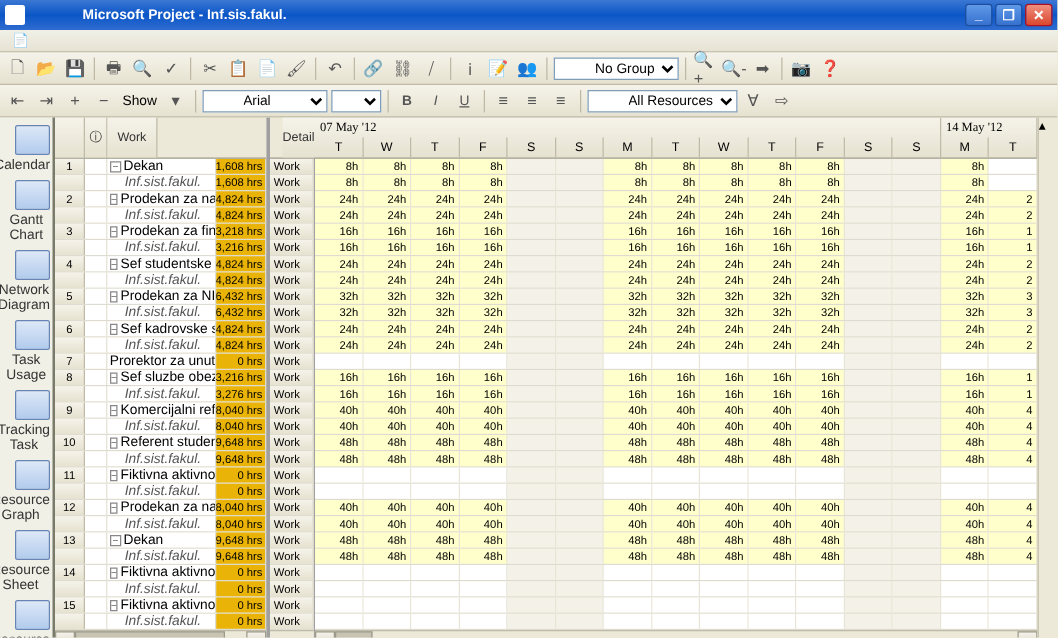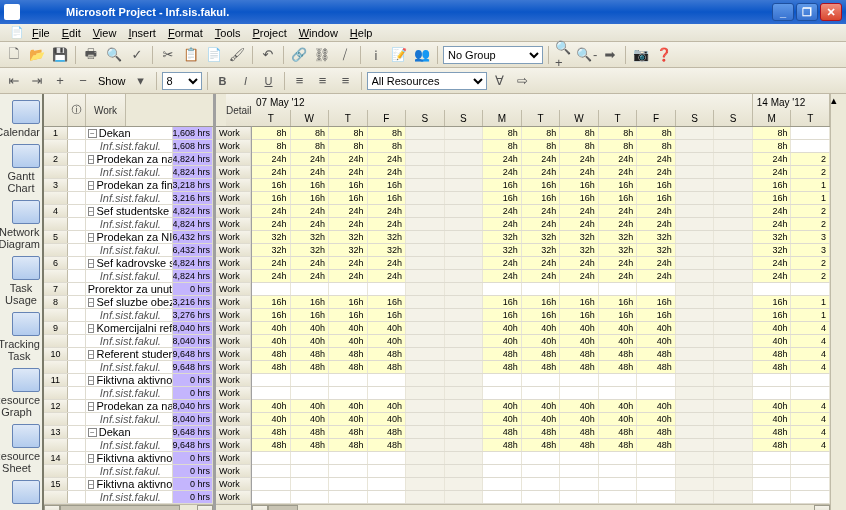--- a/index.html
+++ b/index.html
@@ -13,21 +13,21 @@
 .win-btn.close { background: linear-gradient(to bottom,#f08f7e,#d9472e); border-color:#a12; }
 
 .menubar { height: 18px; background: linear-gradient(to bottom,#f1f0e7,#e6e3d4); display:flex; align-items:center; padding-left: 4px; border-bottom: 1px solid #bfb8a5; }
 .menubar .menu-icon { width:14px; height:14px; margin-right:2px; display:inline-block; }
 .menubar span { padding: 0 6px; cursor: default; }
 .menubar span u { text-decoration: underline; }
 
 .toolbar { height: 26px; background: linear-gradient(to bottom,#f5f3ea,#e6e2d0); border-bottom: 1px solid #bfb8a5; display:flex; align-items:center; padding: 0 4px; gap: 3px; }
 .tb-btn { width: 20px; height: 20px; display:flex; align-items:center; justify-content:center; color:#555; border: 1px solid transparent; border-radius:2px; font-size:13px; }
 .tb-sep { width:1px; height:18px; background:#bfb8a5; margin: 0 2px; }
-.tb-select { height: 18px; font-size: 11px; border: 1px solid #7f9db9; background:#fff; }
+.tb-select { height: 18px; font-size: 11px; border: 1px solid #7f9db9; background:#fff;padding-left:28px; }
 .tb-select.group { width: 100px; }
 .tb-select.font { width: 100px; }
 .tb-select.size { width: 40px; }
 .tb-select.res { width: 120px; }
 
 .main { display:flex; height: 426px; }
 .viewbar { width: 44px; background: #f0f0e6; border-right: 2px solid #7a7a6a; display:flex; flex-direction:column; align-items:center; padding-top:6px; gap:6px; }
 .vb-item { width: 38px; display:flex; flex-direction:column; align-items:flex-end; font-size:8px; color:#333; text-align:center; cursor:default; }
 .vb-icon { width: 28px; height: 24px; background: linear-gradient(to bottom,#dde8f7,#b2cbed); border:1px solid #6684b5; border-radius:2px; margin-bottom:2px; }
 
@@ -46,27 +46,27 @@
 .h-details { width: 36px; margin-left: 10px; }
 
 .grid-body { flex:1; overflow:hidden; }
 .row { display:flex; height:13px; border-bottom:1px solid #dedbd0; }
 .row:nth-child(even) { }
 .cell { border-right:1px solid #dedbd0; display:flex; align-items:center; font-size:9px; padding: 0 2px; overflow:hidden; white-space:nowrap; }
 .c-num { width:24px; background:linear-gradient(to bottom,#f5f3ea,#e6e2d0); justify-content:center; border-right:1px solid #c0bba8; }
 .c-info { width:18px; background:#fff; }
 .c-name { width:88px; background:#fff; }
 .c-name.indent { padding-left: 14px; font-style: italic; color:#555; }
-.c-work { width:40px; background:#c4b5fd; justify-content:flex-end; }
+.c-work { width:40px; background:#eab308; justify-content:flex-end; }
 .c-details { width:36px; background:linear-gradient(to bottom,#f5f3ea,#e6e2d0); padding-left:3px; }
 .expand-icon { display:inline-block; width:9px; height:9px; border:1px solid #888; font-size:8px; line-height:7px; text-align:center; margin-right:2px; background:#fff; color:#555;}
 
 .time-header { display:flex; flex-direction:column; background:linear-gradient(to bottom,#f5f3ea,#e6e2d0); border-bottom:1px solid #9c9a8b; }
 .th-top { height:16px; display:flex; }
-.th-top .week-cell { border-right:1px solid #c0bba8; font-size:10px; padding-left:4px; display:flex; align-items:center; }
+.th-top .week-cell { border-right:1px solid #c0bba8; font-size:10px; padding-left:4px; display:flex; align-items:center;font-family:Liberation Serif, serif; }
 .th-bot { height:16px; display:flex; }
 .th-bot .day-cell { width:40px; border-right:1px solid #c0bba8; text-align:center; font-size:10px; display:flex; align-items:center; justify-content:center; }
 
 .time-body { flex:1; overflow:hidden; }
 .trow { display:flex; height:13px; border-bottom:1px solid #dedbd0; }
 .tcell { width:40px; border-right:1px solid #e8e5d8; font-size:9px; display:flex; align-items:center; justify-content:flex-end; padding-right:3px; }
 .tcell.work { background:#ffffcc; }
 .tcell.blank { background:#fff; }
 .tcell.wkend { background:#f4f2e8; }
 
@@ -82,21 +82,20 @@
   <span class="title">Microsoft Project - Inf.sis.fakul.</span>
   <div class="win-btns">
     <div class="win-btn">_</div>
     <div class="win-btn">❐</div>
     <div class="win-btn close">✕</div>
   </div>
 </div>
 
 <div class="menubar">
   <span class="menu-icon">📄</span>
-  <span id="menu-items"><span><u>F</u>ile</span><span><u>E</u>dit</span><span><u>V</u>iew</span><span><u>I</u>nsert</span><span><u>F</u>ormat</span><span><u>T</u>ools</span><span><u>P</u>roject</span><span><u>W</u>indow</span><span><u>H</u>elp</span></span>
 </div>
 
 <div class="toolbar">
   <div class="tb-btn">🗋</div>
   <div class="tb-btn">📂</div>
   <div class="tb-btn">💾</div>
   <div class="tb-sep"></div>
   <div class="tb-btn">🖶</div>
   <div class="tb-btn">🔍</div>
   <div class="tb-btn">✓</div>
@@ -127,20 +126,21 @@
 </div>
 
 <div class="toolbar">
   <div class="tb-btn">⇤</div>
   <div class="tb-btn">⇥</div>
   <div class="tb-btn">+</div>
   <div class="tb-btn">−</div>
   <span style="padding:0 2px;">Show</span>
   <div class="tb-btn">▾</div>
   <div class="tb-sep"></div>
+  <select class="tb-select font"><option>Arial</option></select>
   <select class="tb-select size"><option>8</option></select>
   <div class="tb-sep"></div>
   <div class="tb-btn">
       <b>B</b>
     </div>
   <div class="tb-btn">
       <i>I</i>
     </div>
   <div class="tb-btn">
       <u>U</u>

